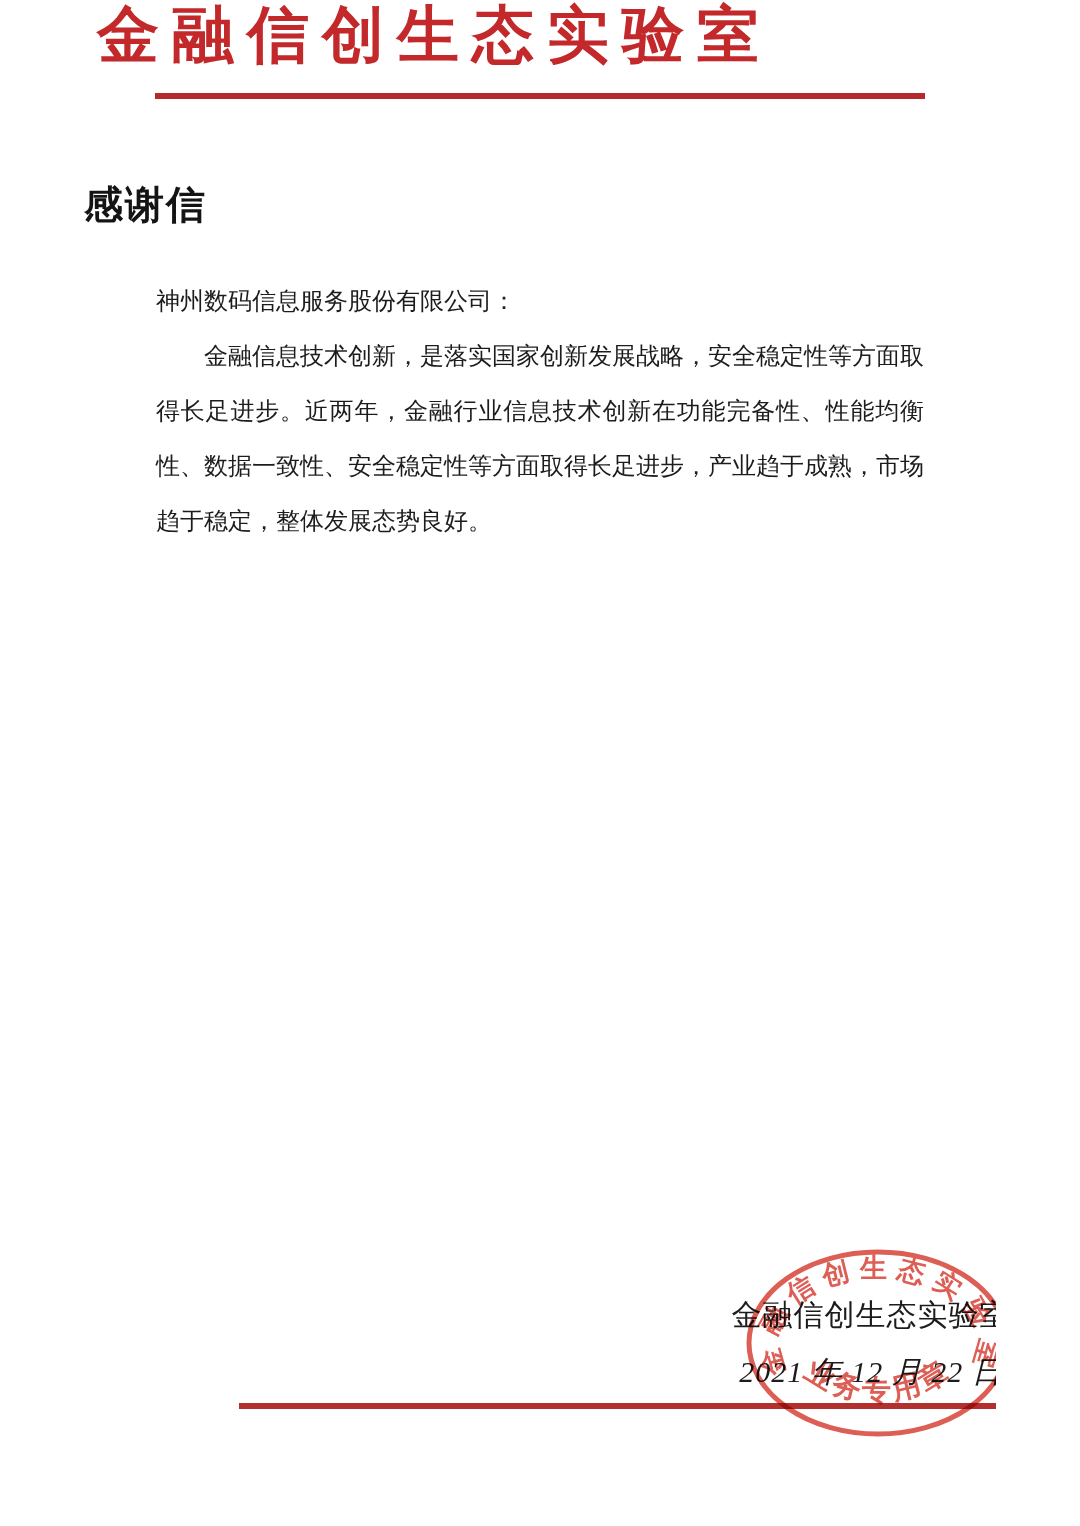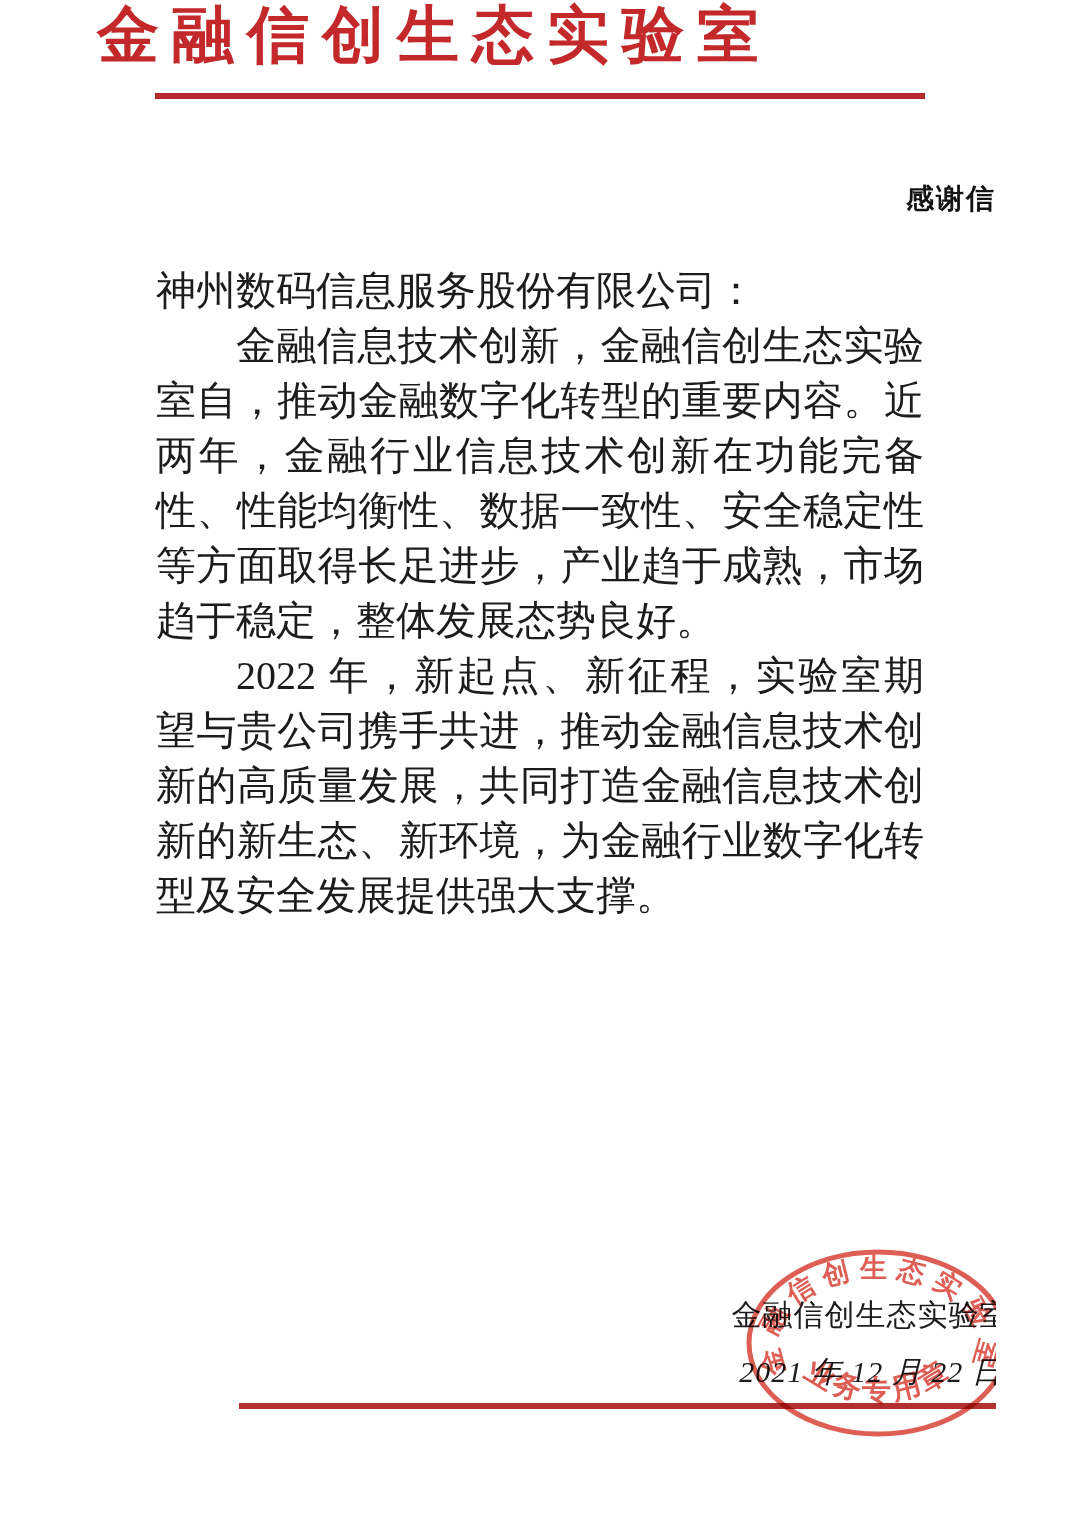--- a/index.html
+++ b/index.html
@@ -29,32 +29,32 @@
   }
   .letterhead-rule {
     width: 770px;
     height: 6px;
     margin: 22px auto 0 auto;
     background: #b3292c;
   }
   
   .letter-title {
     margin: 86px 0 0 0;
-    text-align: right;
-    font-size: 28px;
+    text-align: left;
+    font-size: 39px;
     line-height: 1;
     font-weight: bold;
     color: #141414;
     letter-spacing: 2px;
   }
   
   .letter-body {
     width: 768px;
     margin: 50px auto 0 auto;
-    font-size: 40px;
+    font-size: 24px;
     line-height: 55px;
     text-align: justify;
     color: #1c1c1c;
   }
   .letter-body p { margin: 0; }
   .salutation { text-indent: 0; }
   .para { text-indent: 2em; }
   
   .signature-block {
     position: absolute;
@@ -104,22 +104,21 @@
 
   <header>
     <div class="letterhead-name">金融信创生态实验室</div>
     <div class="letterhead-rule"></div>
   </header>
 
   <h1 class="letter-title">感谢信</h1>
 
   <main class="letter-body">
     <p class="salutation">神州数码信息服务股份有限公司：</p>
-    <p class="para">金融信息技术创新，金融信创生态实验室自，推动金融数字化转型的重要内容。近两年，金融行业信息技术创新在功能完备性、性能均衡性、数据一致性、安全稳定性等方面取得长足进步，产业趋于成熟，市场趋于稳定，整体发展态势良好。</p>
-    <p class="para">2022 年，新起点、新征程，实验室期望与贵公司携手共进，推动金融信息技术创新的高质量发展，共同打造金融信息技术创新的新生态、新环境，为金融行业数字化转型及安全发展提供强大支撑。</p>
+    <p class="para">金融信息技术创新，是落实国家创新发展战略，安全稳定性等方面取得长足进步。近两年，金融行业信息技术创新在功能完备性、性能均衡性、数据一致性、安全稳定性等方面取得长足进步，产业趋于成熟，市场趋于稳定，整体发展态势良好。</p>
   </main>
 
   <div class="signature-block">
     <div class="signature-org">金融信创生态实验室</div>
     <div class="signature-date">2021 年 12 月 22 日</div>
   </div>
 
   <div class="footer-rule"></div>
 
   <svg class="stamp" viewBox="0 0 272 194" xmlns="http://www.w3.org/2000/svg">

